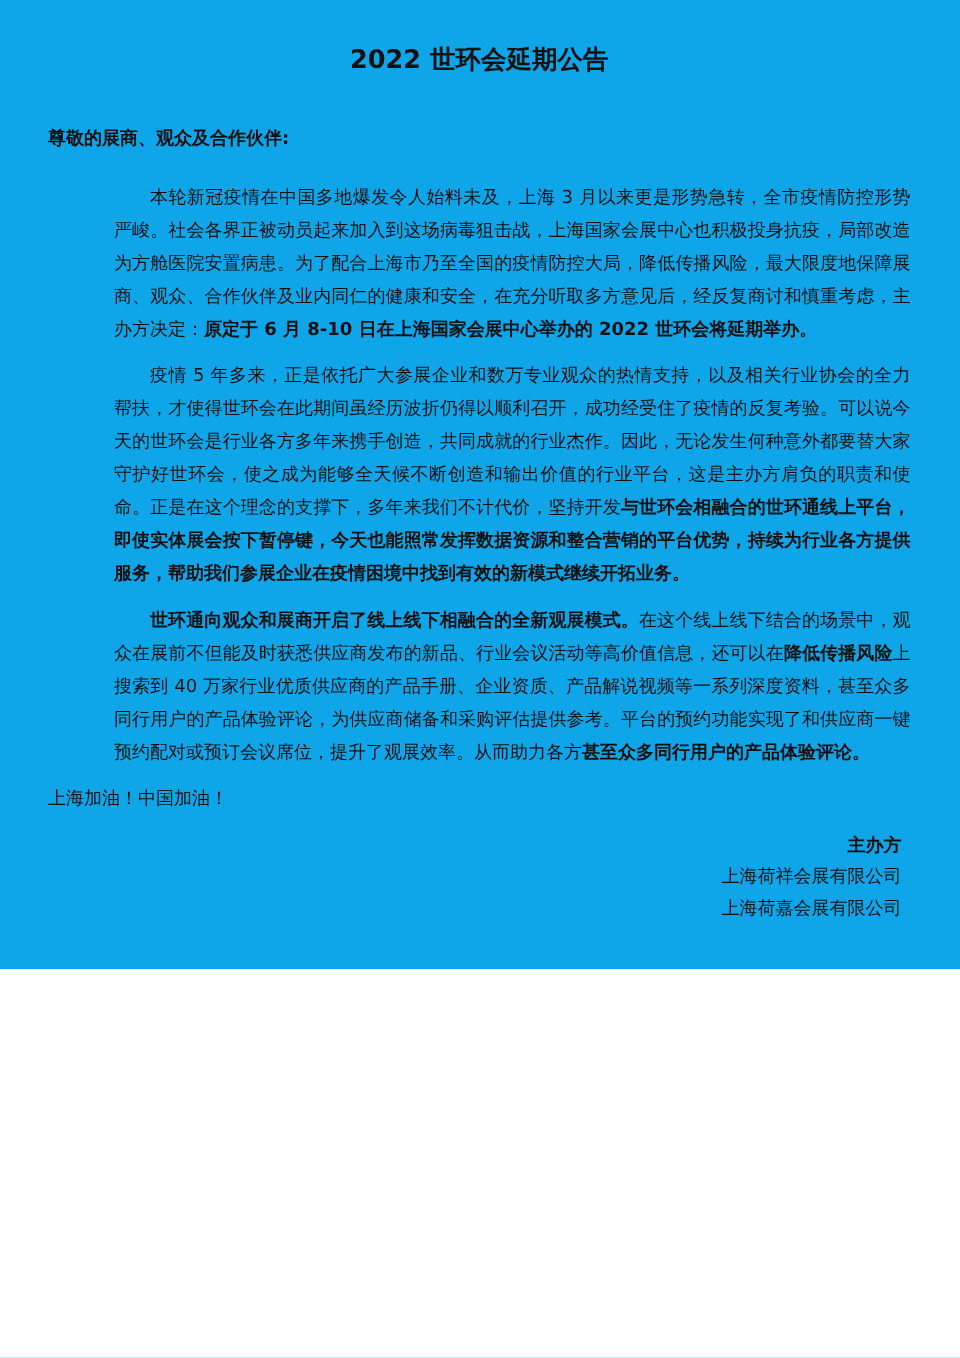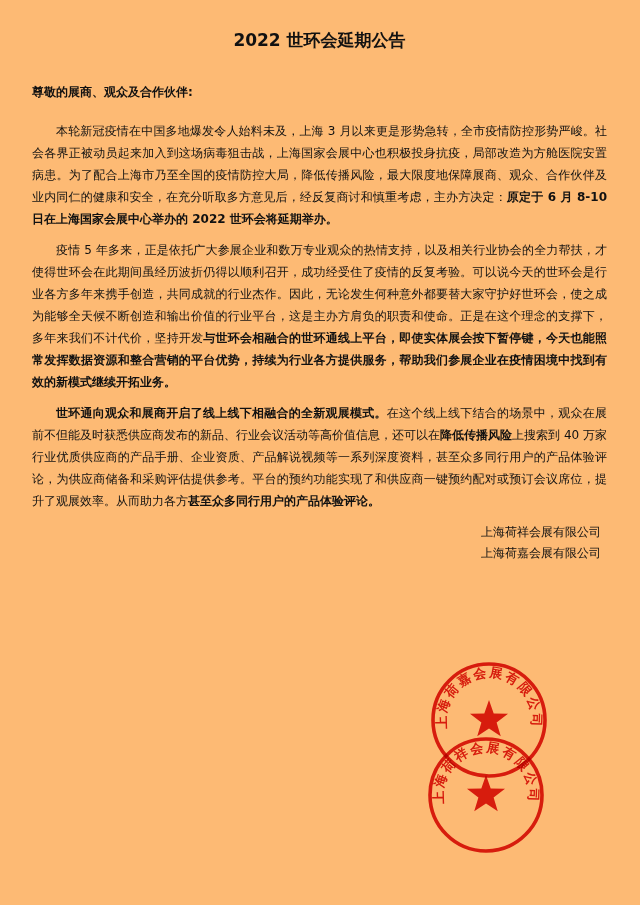--- a/index.html
+++ b/index.html
@@ -1,37 +1,37 @@
 <!DOCTYPE html>
 <html><head>
 <meta charset="utf-8">
 <style>
   html,body{margin:0;padding:0;background:#ffffff;}
   .page{
     position:relative;
-    width:640px;height:905px;
-    background:#fdba74;
+    width:640px;height:646px;
+    background:#0ea5e9;
     color:#111111;
     font-family:"DejaVu Sans","Liberation Sans",sans-serif;
     overflow:hidden;
   }
   .content{padding:28px 33px 0 32px;}
   .title{
     font-size:17px;font-weight:bold;text-align:center;
     margin:0 0 32px 0;line-height:24px;
   }
   .salutation{
     font-size:12px;font-weight:bold;line-height:16px;
     margin:0 0 20px 0;
   }
   .para{
     font-size:12px;line-height:22px;text-align:justify;
     margin:0 0 9px 0;
   }
-  .para.indent{text-indent:2em;}
+  .para.indent{text-indent:2em;margin-left:44px;}
   .para b{font-weight:bold;}
   .signature{
     margin-top:10px;
     padding-right:6px;
     text-align:right;
     font-size:12px;line-height:21px;
   }
   .sig-label{font-weight:bold;}
   .stamp{
     position:absolute;
@@ -50,23 +50,25 @@
   <div class="content">
 
     <h1 class="title">2022 世环会延期公告</h1>
 
     <p class="salutation">尊敬的展商、观众及合作伙伴:</p>
 
     <div>
         <p class="para indent"><span>本轮新冠疫情在中国多地爆发令人始料未及，上海 3 月以来更是形势急转，全市疫情防控形势严峻。社会各界正被动员起来加入到这场病毒狙击战，上海国家会展中心也积极投身抗疫，局部改造为方舱医院安置病患。为了配合上海市乃至全国的疫情防控大局，降低传播风险，最大限度地保障展商、观众、合作伙伴及业内同仁的健康和安全，在充分听取多方意见后，经反复商讨和慎重考虑，主办方决定：</span><b>原定于 6 月 8-10 日在上海国家会展中心举办的 2022 世环会将延期举办。</b></p>
         <p class="para indent"><span>疫情 5 年多来，正是依托广大参展企业和数万专业观众的热情支持，以及相关行业协会的全力帮扶，才使得世环会在此期间虽经历波折仍得以顺利召开，成功经受住了疫情的反复考验。可以说今天的世环会是行业各方多年来携手创造，共同成就的行业杰作。因此，无论发生何种意外都要替大家守护好世环会，使之成为能够全天候不断创造和输出价值的行业平台，这是主办方肩负的职责和使命。正是在这个理念的支撑下，多年来我们不计代价，坚持开发</span><b>与世环会相融合的世环通线上平台，即使实体展会按下暂停键，今天也能照常发挥数据资源和整合营销的平台优势，持续为行业各方提供服务，帮助我们参展企业在疫情困境中找到有效的新模式继续开拓业务。</b></p>
         <p class="para indent"><b>世环通向观众和展商开启了线上线下相融合的全新观展模式。</b><span>在这个线上线下结合的场景中，观众在展前不但能及时获悉供应商发布的新品、行业会议活动等高价值信息，还可以在</span><b>降低传播风险</b><span>上搜索到 40 万家行业优质供应商的产品手册、企业资质、产品解说视频等一系列深度资料，甚至众多同行用户的产品体验评论，为供应商储备和采购评估提供参考。平台的预约功能实现了和供应商一键预约配对或预订会议席位，提升了观展效率。从而助力各方</span><b>甚至众多同行用户的产品体验评论。</b></p>
+        <p class="para"><span>上海加油！中国加油！</span></p>
       </div>
 
     <div class="signature">
+      <div class="sig-label">主办方</div>
       <div>上海荷祥会展有限公司</div>
       <div>上海荷嘉会展有限公司</div>
     </div>
   </div>
 
   <svg id="stamp-0" class="stamp" viewBox="-60 -60 120 120" xmlns="http://www.w3.org/2000/svg">
     <defs>
       <path id="seal-arc-0" d="M -40.4,14.7 A 43,43 0 1 1 40.4,14.7" fill="none"></path>
     </defs>
     <circle cx="0" cy="0" r="56" fill="none" stroke-width="3.6" stroke="#d9261c"></circle>

